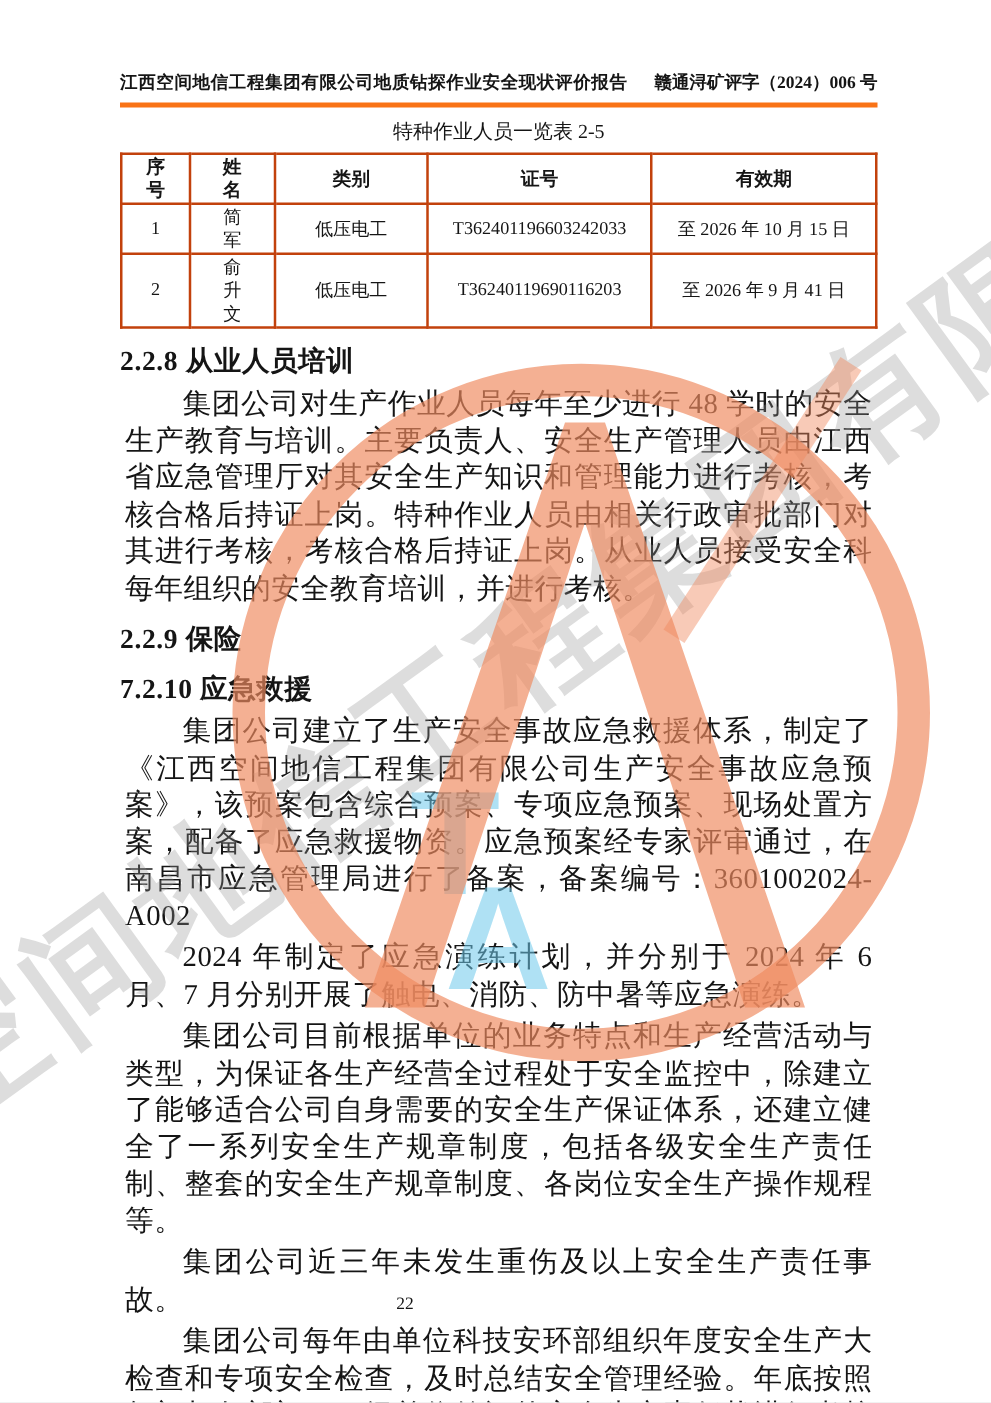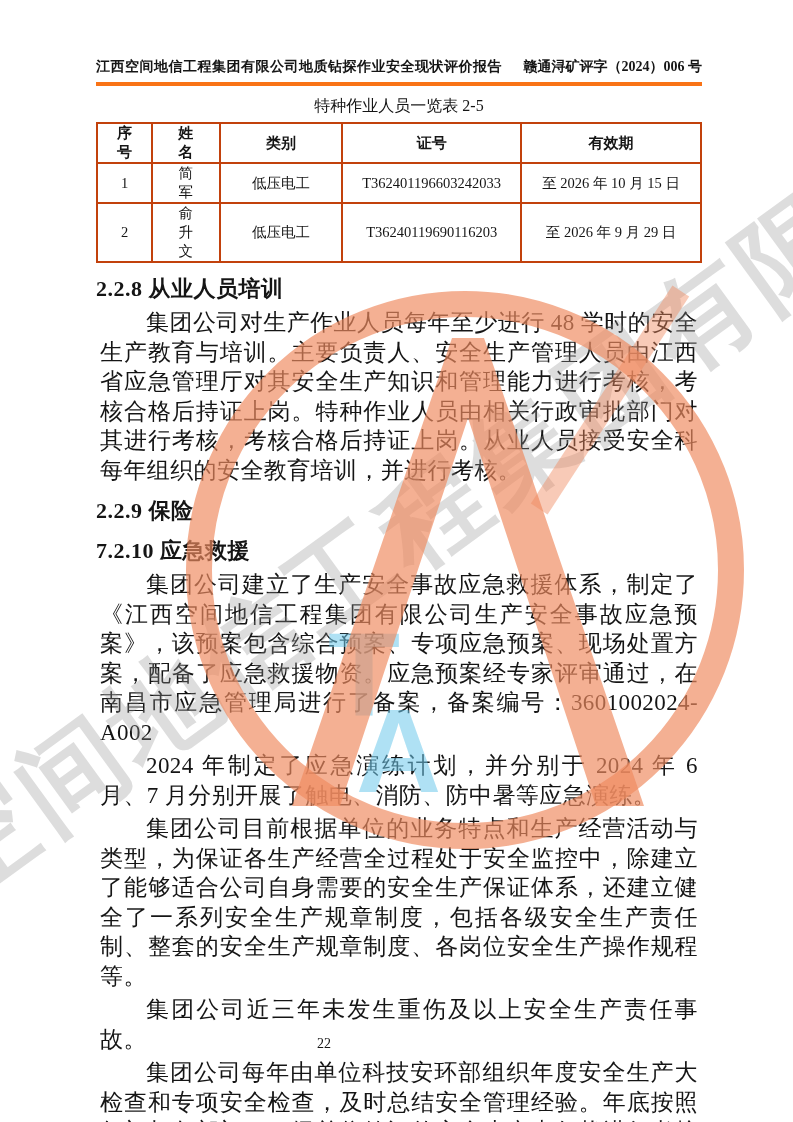--- a/index.html
+++ b/index.html
@@ -111,21 +111,21 @@
           <td>简军</td>
           <td>低压电工</td>
           <td>T362401196603242033</td>
           <td>至 2026 年 10 月 15 日</td>
         </tr>
         <tr>
           <td>2</td>
           <td>俞升文</td>
           <td>低压电工</td>
           <td>T36240119690116203</td>
-          <td>至 2026 年 9 月 29 日</td>
+          <td>至 2026 年 9 月 41 日</td>
         </tr>
       </tbody>
     </table>
 
     <section>
       <h3 class="sec-heading">2.2.8 从业人员培训</h3>
       <p class="body-par">集团公司对生产作业人员每年至少进行 48 学时的安全生产教育与培训。主要负责人、安全生产管理人员由江西省应急管理厅对其安全生产知识和管理能力进行考核，考核合格后持证上岗。特种作业人员由相关行政审批部门对其进行考核，考核合格后持证上岗。从业人员接受安全科每年组织的安全教育培训，并进行考核。</p>
     </section>
 
     <section>

